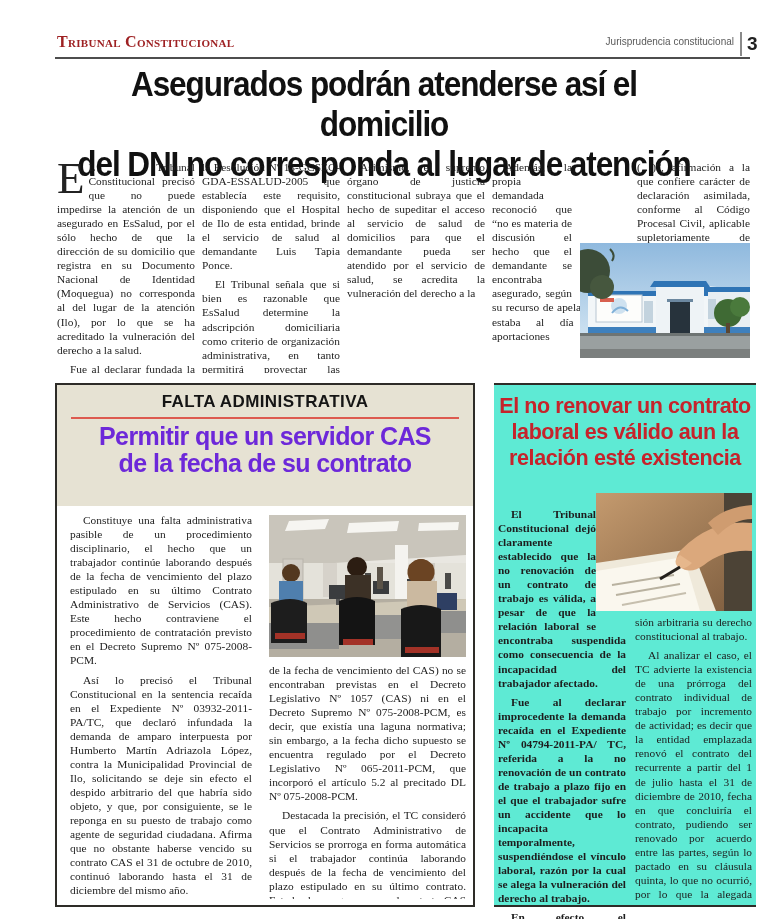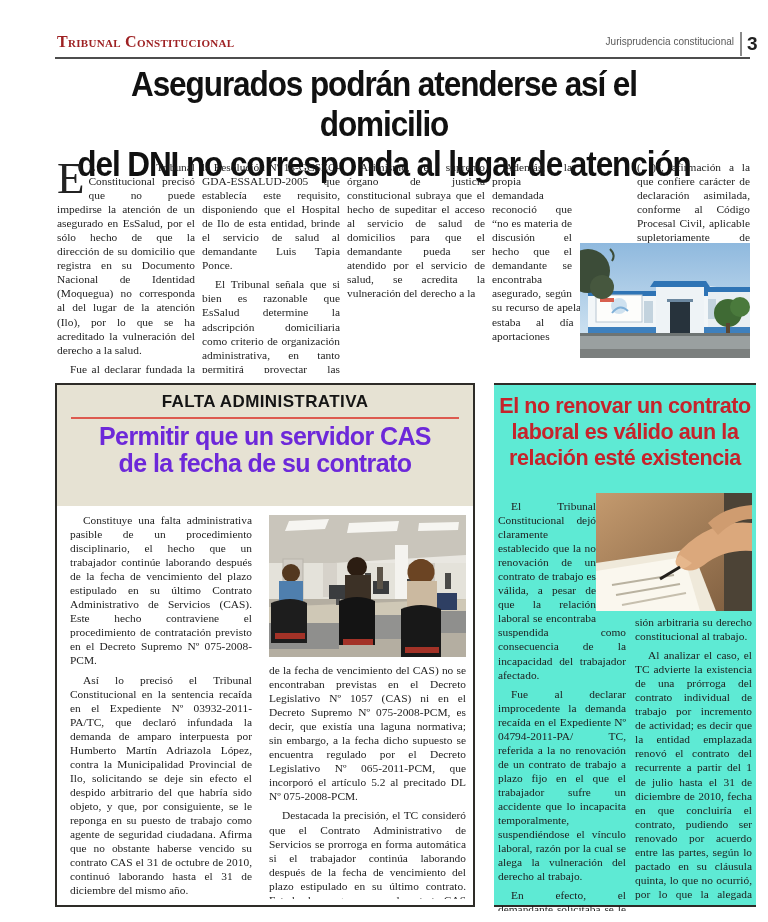--- a/index.html
+++ b/index.html
@@ -52,21 +52,21 @@
   .falta-c1{left:13px;top:128px;width:182px;height:386px;}
   .falta-c2{left:212px;top:128px;width:197px;height:386px;}
   .office-fig{width:197px;height:142px;margin:2px 0 6px 0;overflow:hidden;}
 
   
   .contrato-box{position:absolute;left:488px;top:383px;width:262px;height:524px;
       border-top:2px solid #2e2c28;border-bottom:2px solid #2e2c28;background:#5eead4;margin-left:6px;}
   .contrato-headline{margin-top:8px;text-align:center;font-family:"Liberation Sans","DejaVu Sans",sans-serif;
       font-weight:bold;font-size:21.5px;line-height:26px;letter-spacing:-.4px;color:#c6232b;}
   .contrato-body{position:absolute;left:4px;top:106px;width:254px;height:412px;}
-  .contrato-c1{left:0;top:8px;width:128px;height:412px;}
+  .contrato-c1{left:0;top:16px;width:128px;height:412px;font-weight:bold;}
   .contrato-c2{left:137px;top:124px;width:117px;height:288px;}
   .signing-fig{position:absolute;right:0;top:2px;width:156px;height:118px;overflow:hidden;}
 </style>
 </head>
 <body data-name="newspaper-page">
 
 <div class="brand" data-name="masthead-brand">Tribunal Constitucional</div>
 <div class="section-label" data-name="section-title">Jurisprudencia constitucional</div>
 <div class="pagenum-divider" data-name="page-number-divider"></div>
 <div class="pagenum" data-name="page-number">3</div>

